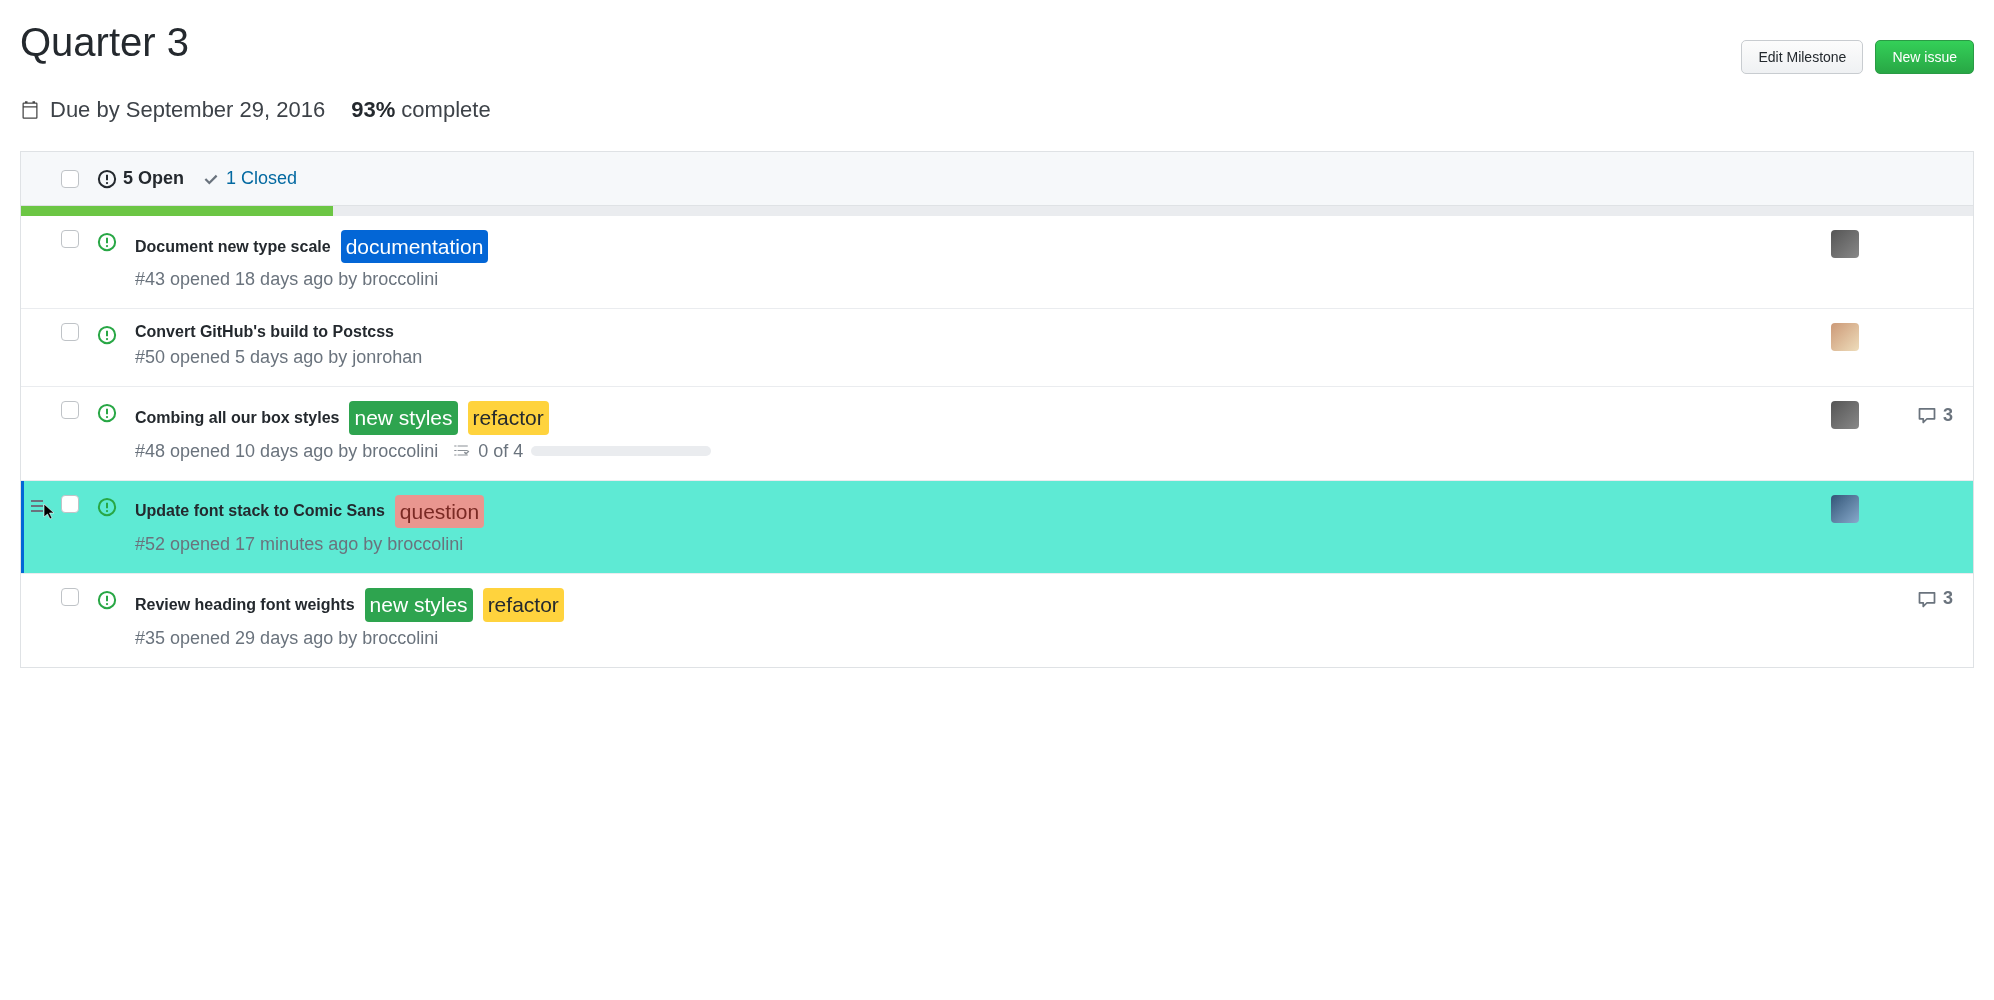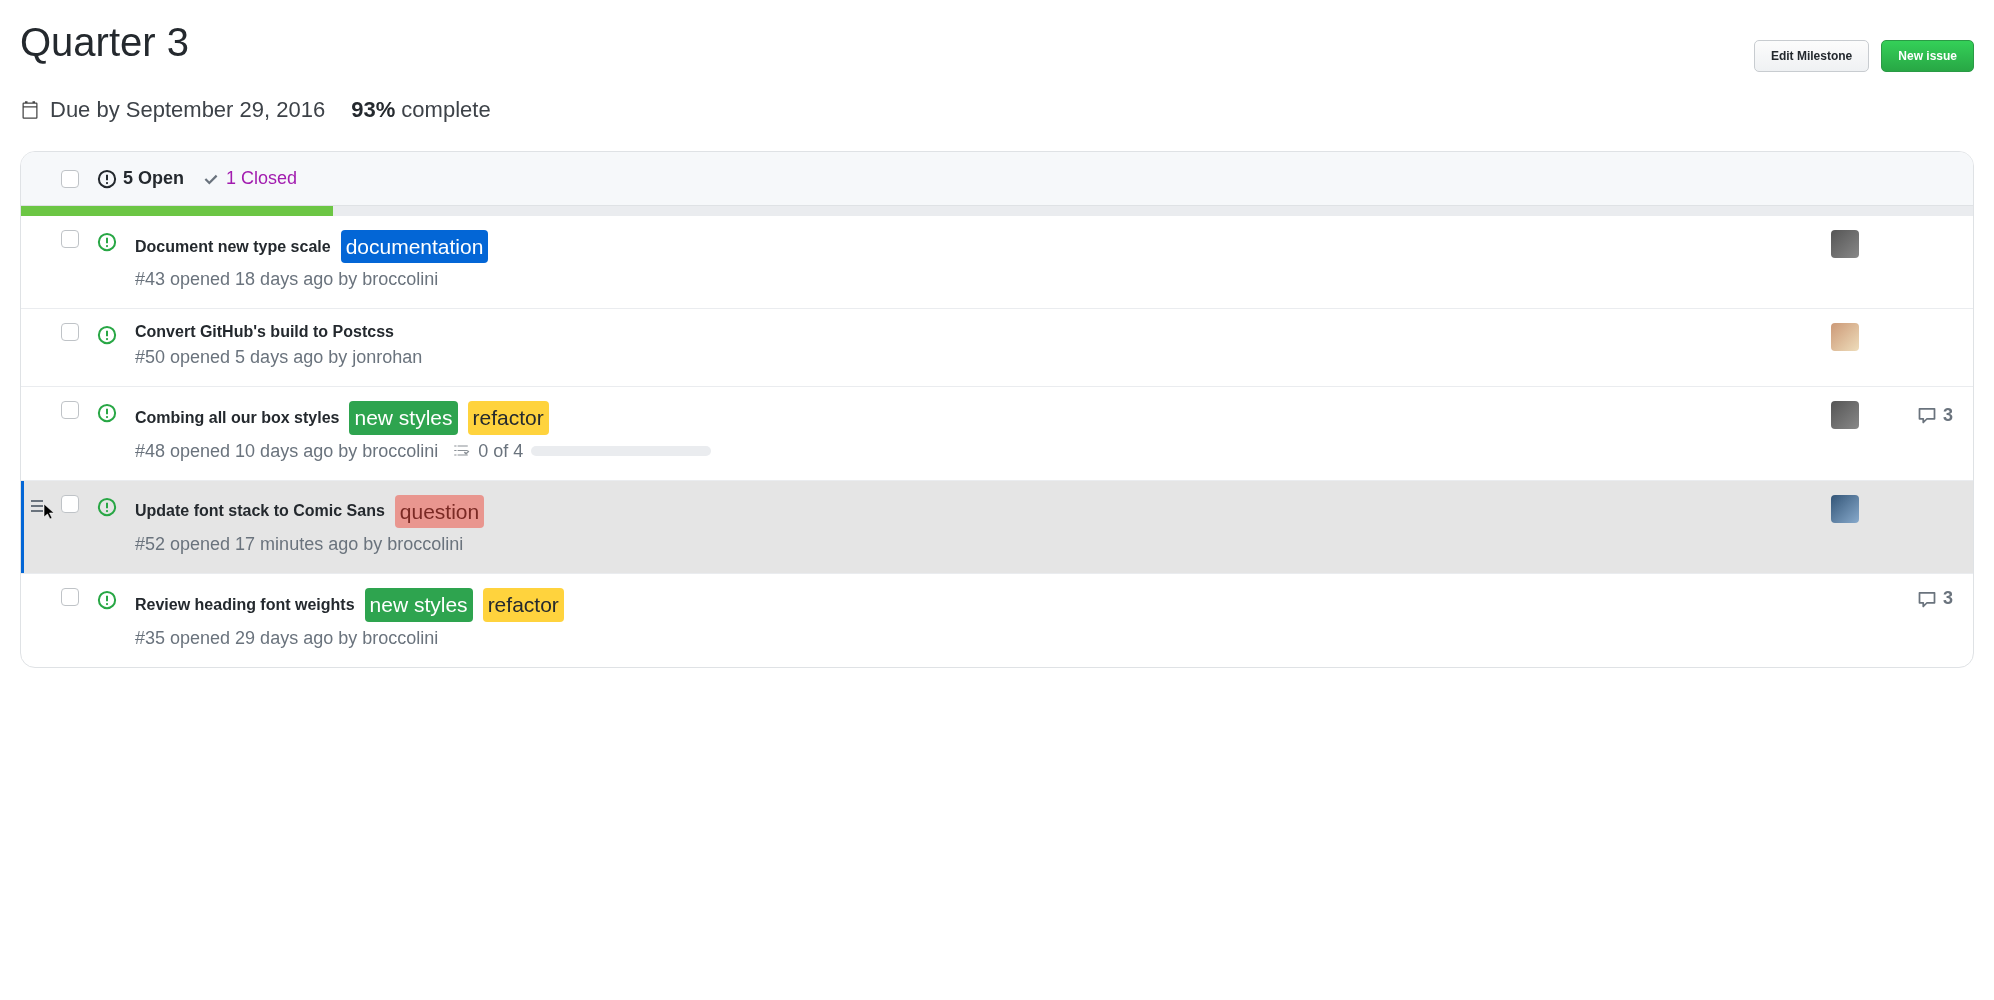--- a/index.html
+++ b/index.html
@@ -13,22 +13,22 @@
   .header-row {
     display: flex;
     justify-content: space-between;
     align-items: flex-start;
   }
   .title { font-size: 40px; font-weight: 400; color: #24292e; margin-bottom: 10px;}
   .actions { display:flex; gap:12px; margin-top:20px;}
   .btn {
     display:inline-block;
     padding: 8px 16px;
-    font-size: 12px;
-    font-weight: 700;
+    font-size: 14px;
+    font-weight: 400;
     border-radius: 5px;
     border: 1px solid #c8ccd0;
     background: linear-gradient(#fcfcfc,#eff1f3);
     color:#24292e;
     cursor:pointer;
   }
   .btn-green {
     background: linear-gradient(#34d058,#28a745);
     border-color:#2a9b45;
     color:#fff;
@@ -39,57 +39,57 @@
     gap:26px;
     font-size: 22px;
     color:#3d4248;
     margin-top: 22px;
     margin-bottom: 28px;
   }
   .meta-due { display:flex; align-items:center; gap:10px;}
   .meta-complete .pct { font-weight:700; color:#24292e;}
   .box {
     border:1px solid #dfe2e5;
-    border-radius:15px;
+    border-radius:0;
     overflow:hidden;
     width:100%;
   }
   .box-header {
     background:#f6f8fa;
     padding: 16px 20px 16px 40px;
     display:flex;
     align-items:center;
     gap: 18px;
     border-bottom:1px solid #dfe2e5;
   }
   .checkbox {
     width:18px; height:18px;
     border:1.5px solid #bfc3c7;
     border-radius:4px;
     background:#fff;
     flex-shrink:0;
   }
   .tab-open { font-weight:700; color:#24292e; display:flex; align-items:center; gap:6px;}
-  .tab-closed { color:#a21caf; display:flex; align-items:center; gap:6px;}
+  .tab-closed { color:#0369a1; display:flex; align-items:center; gap:6px;}
   .progress-bar {
     height:10px;
     background:#eaecef;
     width:100%;
   }
   .progress-fill { height:100%; background:#6cc644;}
   .issue {
     display:flex;
     align-items:flex-start;
     padding: 14px 20px 18px 40px;
     border-top:1px solid #eaecef;
     position:relative;
   }
   .issue:first-of-type { border-top:none;}
   .issue.hovered {
-    background:#e5e5e5;
+    background:#5eead4;
     box-shadow: inset 3px 0 0 #0366d6;
   }
   .issue .left { display:flex; align-items:flex-start; gap:18px; flex:1;}
   .issue .open-icon { margin-top:2px; flex-shrink:0;}
   .issue-body { flex:1; }
   .issue-title-line { display:flex; align-items:center; flex-wrap:wrap; gap:10px;}
   .issue-title { font-size:16px; font-weight:700; color:#24292e;}
   .label {
     display:inline-block;
     padding: 2px 5px;

